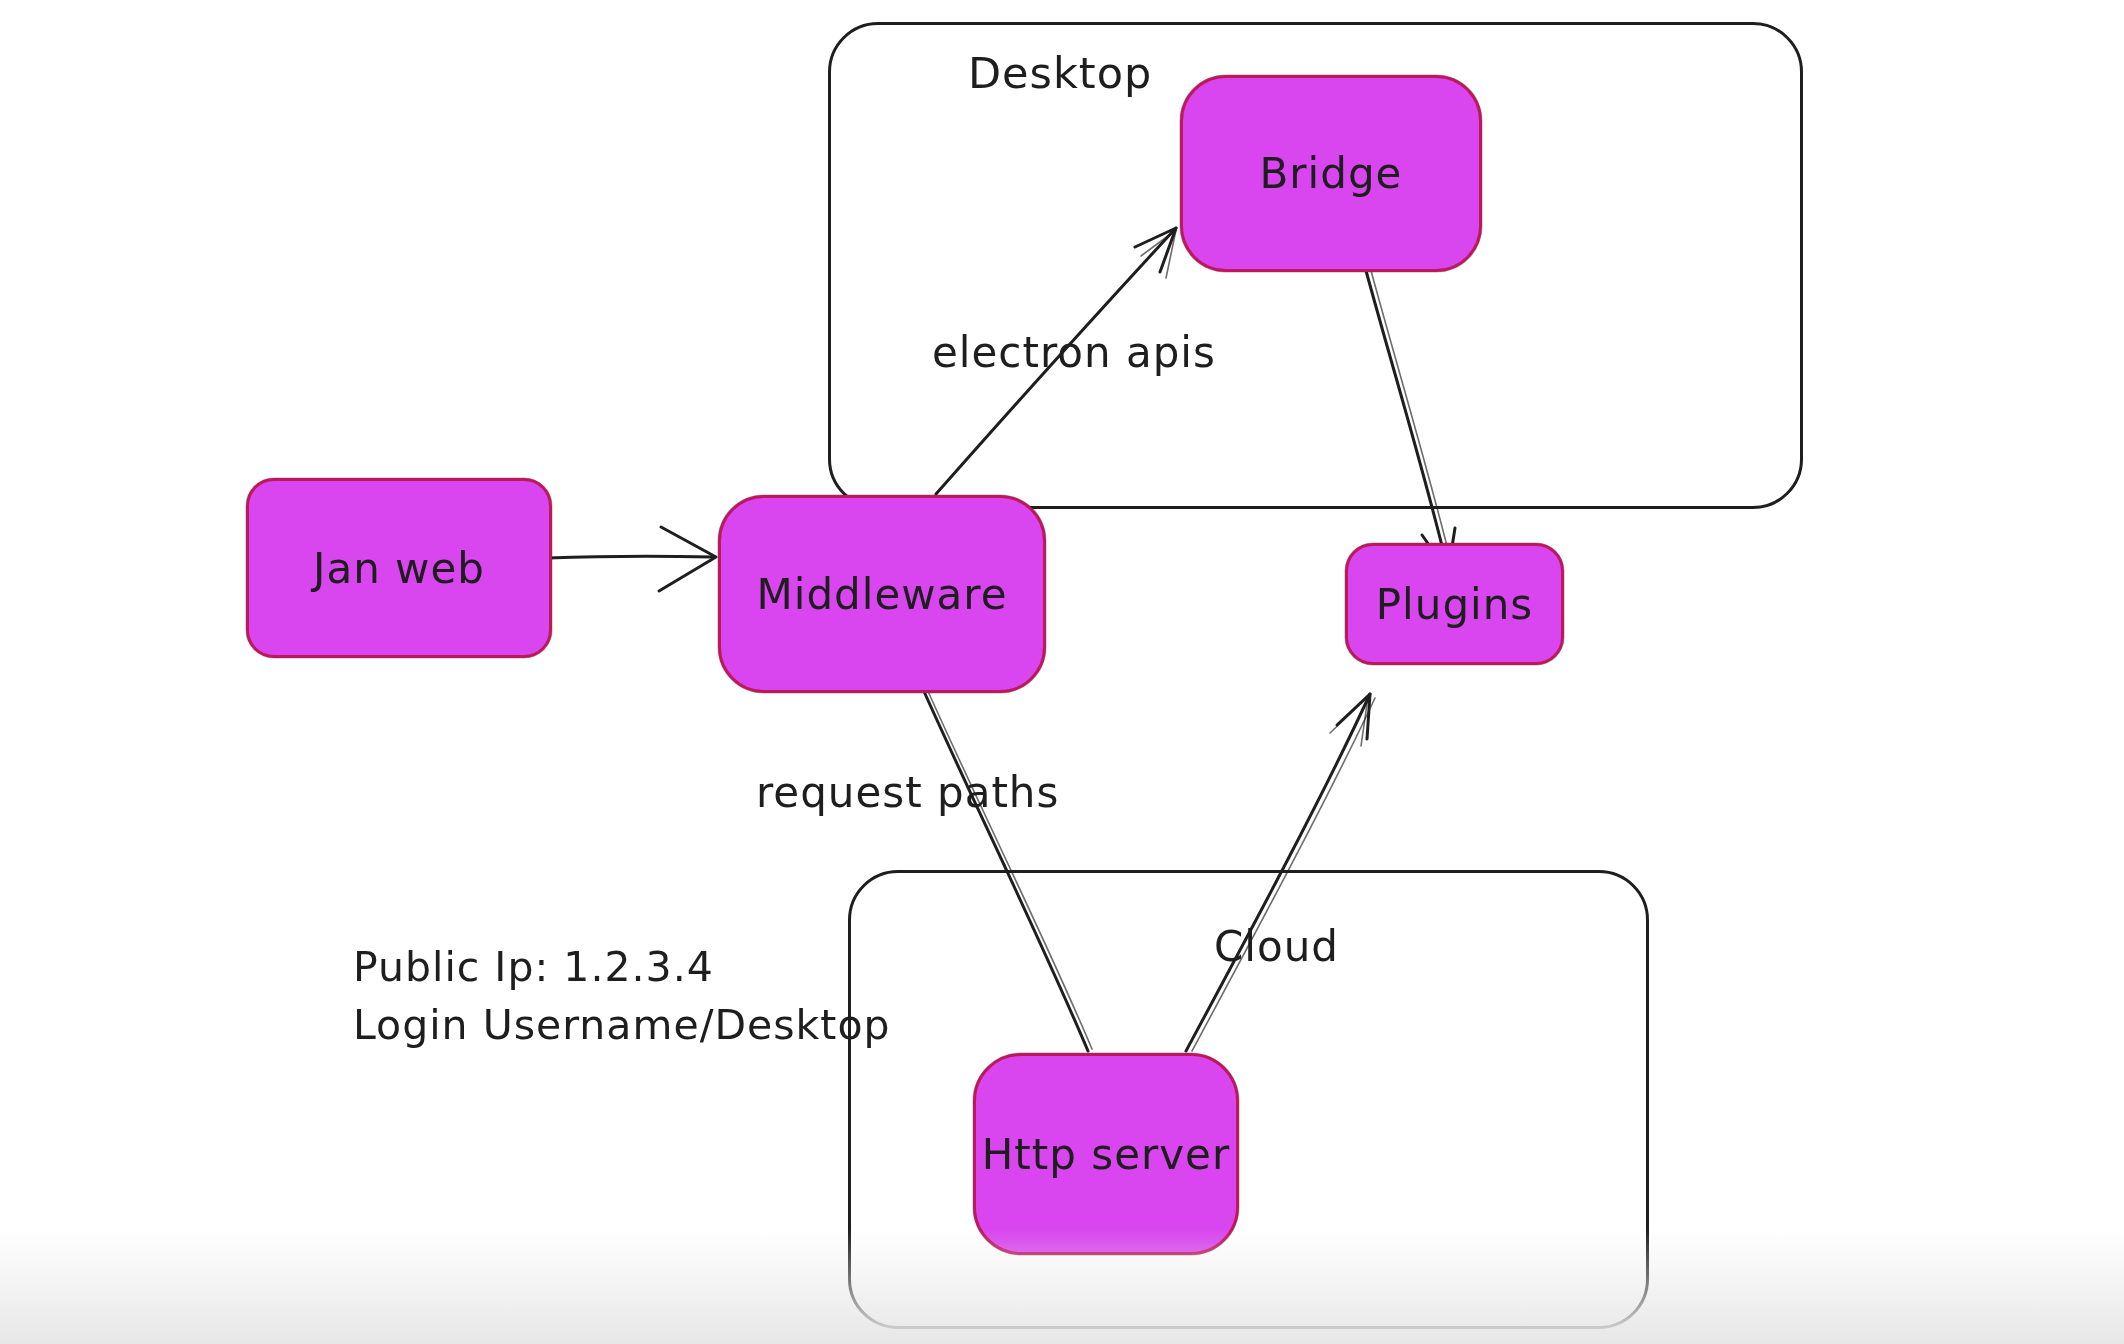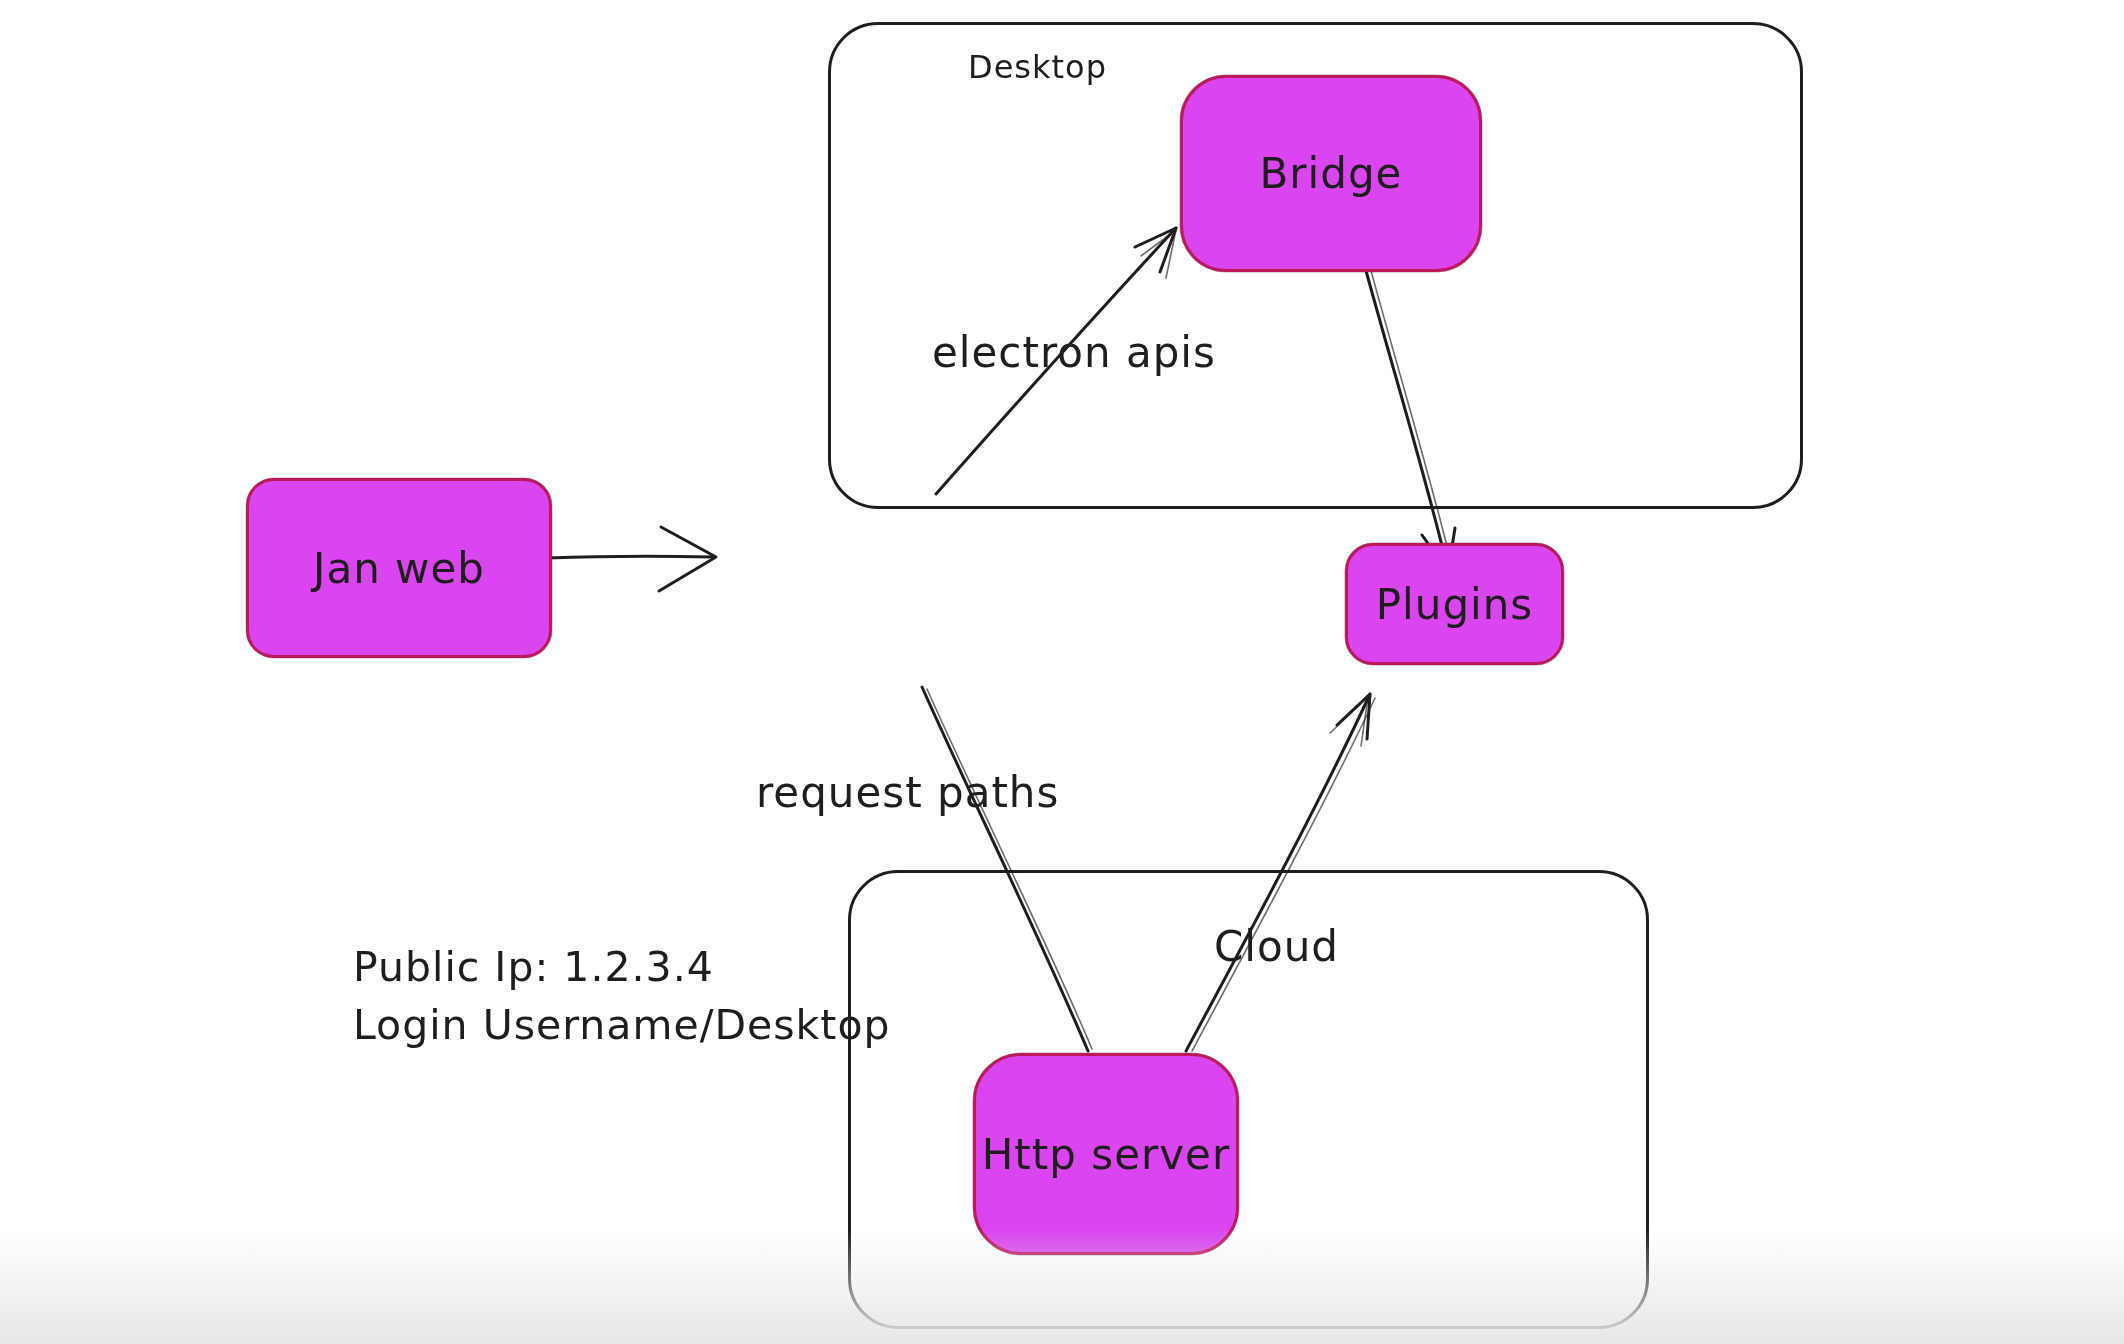--- a/index.html
+++ b/index.html
@@ -62,21 +62,21 @@
 
   
   #box-desktop{left:828px;top:22px;width:969px;height:481px;}
   #box-cloud{left:848px;top:870px;width:795px;height:453px;}
   #box-jan-web{left:246px;top:478px;width:300px;height:174px;border-radius:28px;}
   #box-middleware{left:718px;top:495px;width:322px;height:192px;border-radius:46px;}
   #box-bridge{left:1180px;top:75px;width:296px;height:191px;border-radius:46px;}
   #box-plugins{left:1345px;top:543px;width:213px;height:116px;border-radius:28px;}
   #box-http-server{left:973px;top:1053px;width:260px;height:196px;border-radius:48px;}
 
-  #label-desktop{left:968px;top:48px;font-size:32px;}
+  #label-desktop{left:968px;top:48px;font-size:43px;}
   #label-cloud{left:1214px;top:922px;}
   #label-electron-apis{left:932px;top:328px;}
   #label-request-paths{left:756px;top:768px;}
   #annotation-credentials{left:353px;top:938px;}
 </style>
 </head>
 <body>
 
 <div id="stage">
 
@@ -114,20 +114,23 @@
       <path class="edge" d="M1186 1051 C 1252 928, 1322 798, 1370 694"></path>
       <path class="edge ghost" d="M1192 1051 C 1257 930, 1327 800, 1375 698"></path>
       <path class="edge" d="M1337 725 L1370 694 L1367 739"></path>
       <path class="edge ghost" d="M1330 733 L1368 697 L1361 746"></path>
     </g>
   </svg>
 
   <div class="node" id="box-jan-web">
     <span class="node-label">Jan web</span>
   </div>
+  <div class="node" id="box-middleware">
+    <span class="node-label">Middleware</span>
+  </div>
   <div class="node" id="box-bridge">
     <span class="node-label">Bridge</span>
   </div>
   <div class="node" id="box-plugins">
     <span class="node-label">Plugins</span>
   </div>
   <div class="node" id="box-http-server">
     <span class="node-label">Http server</span>
   </div>
 

